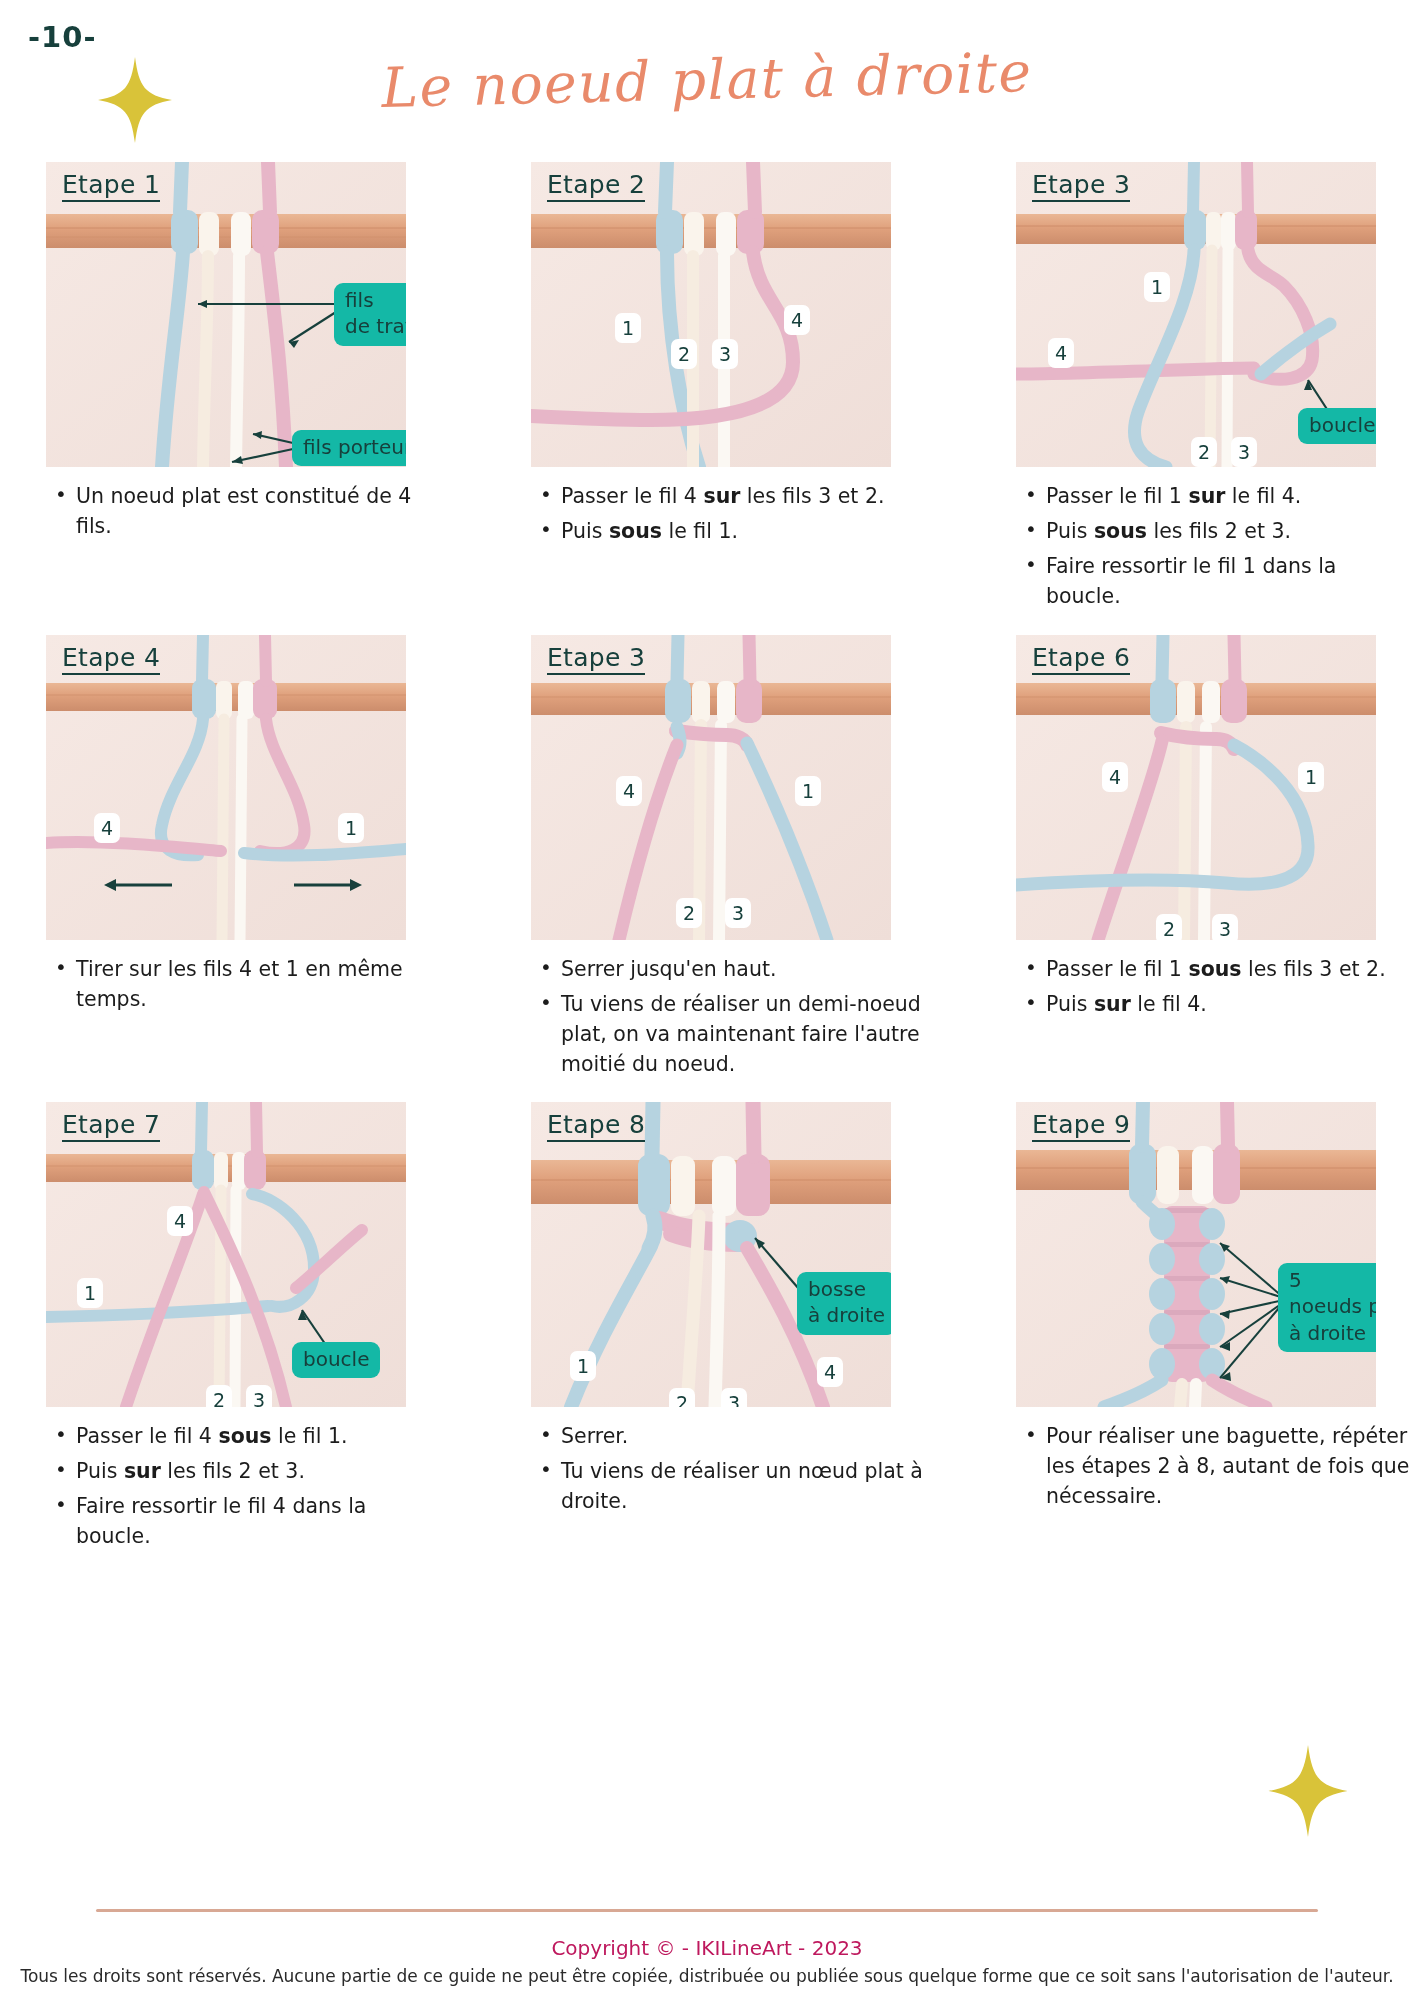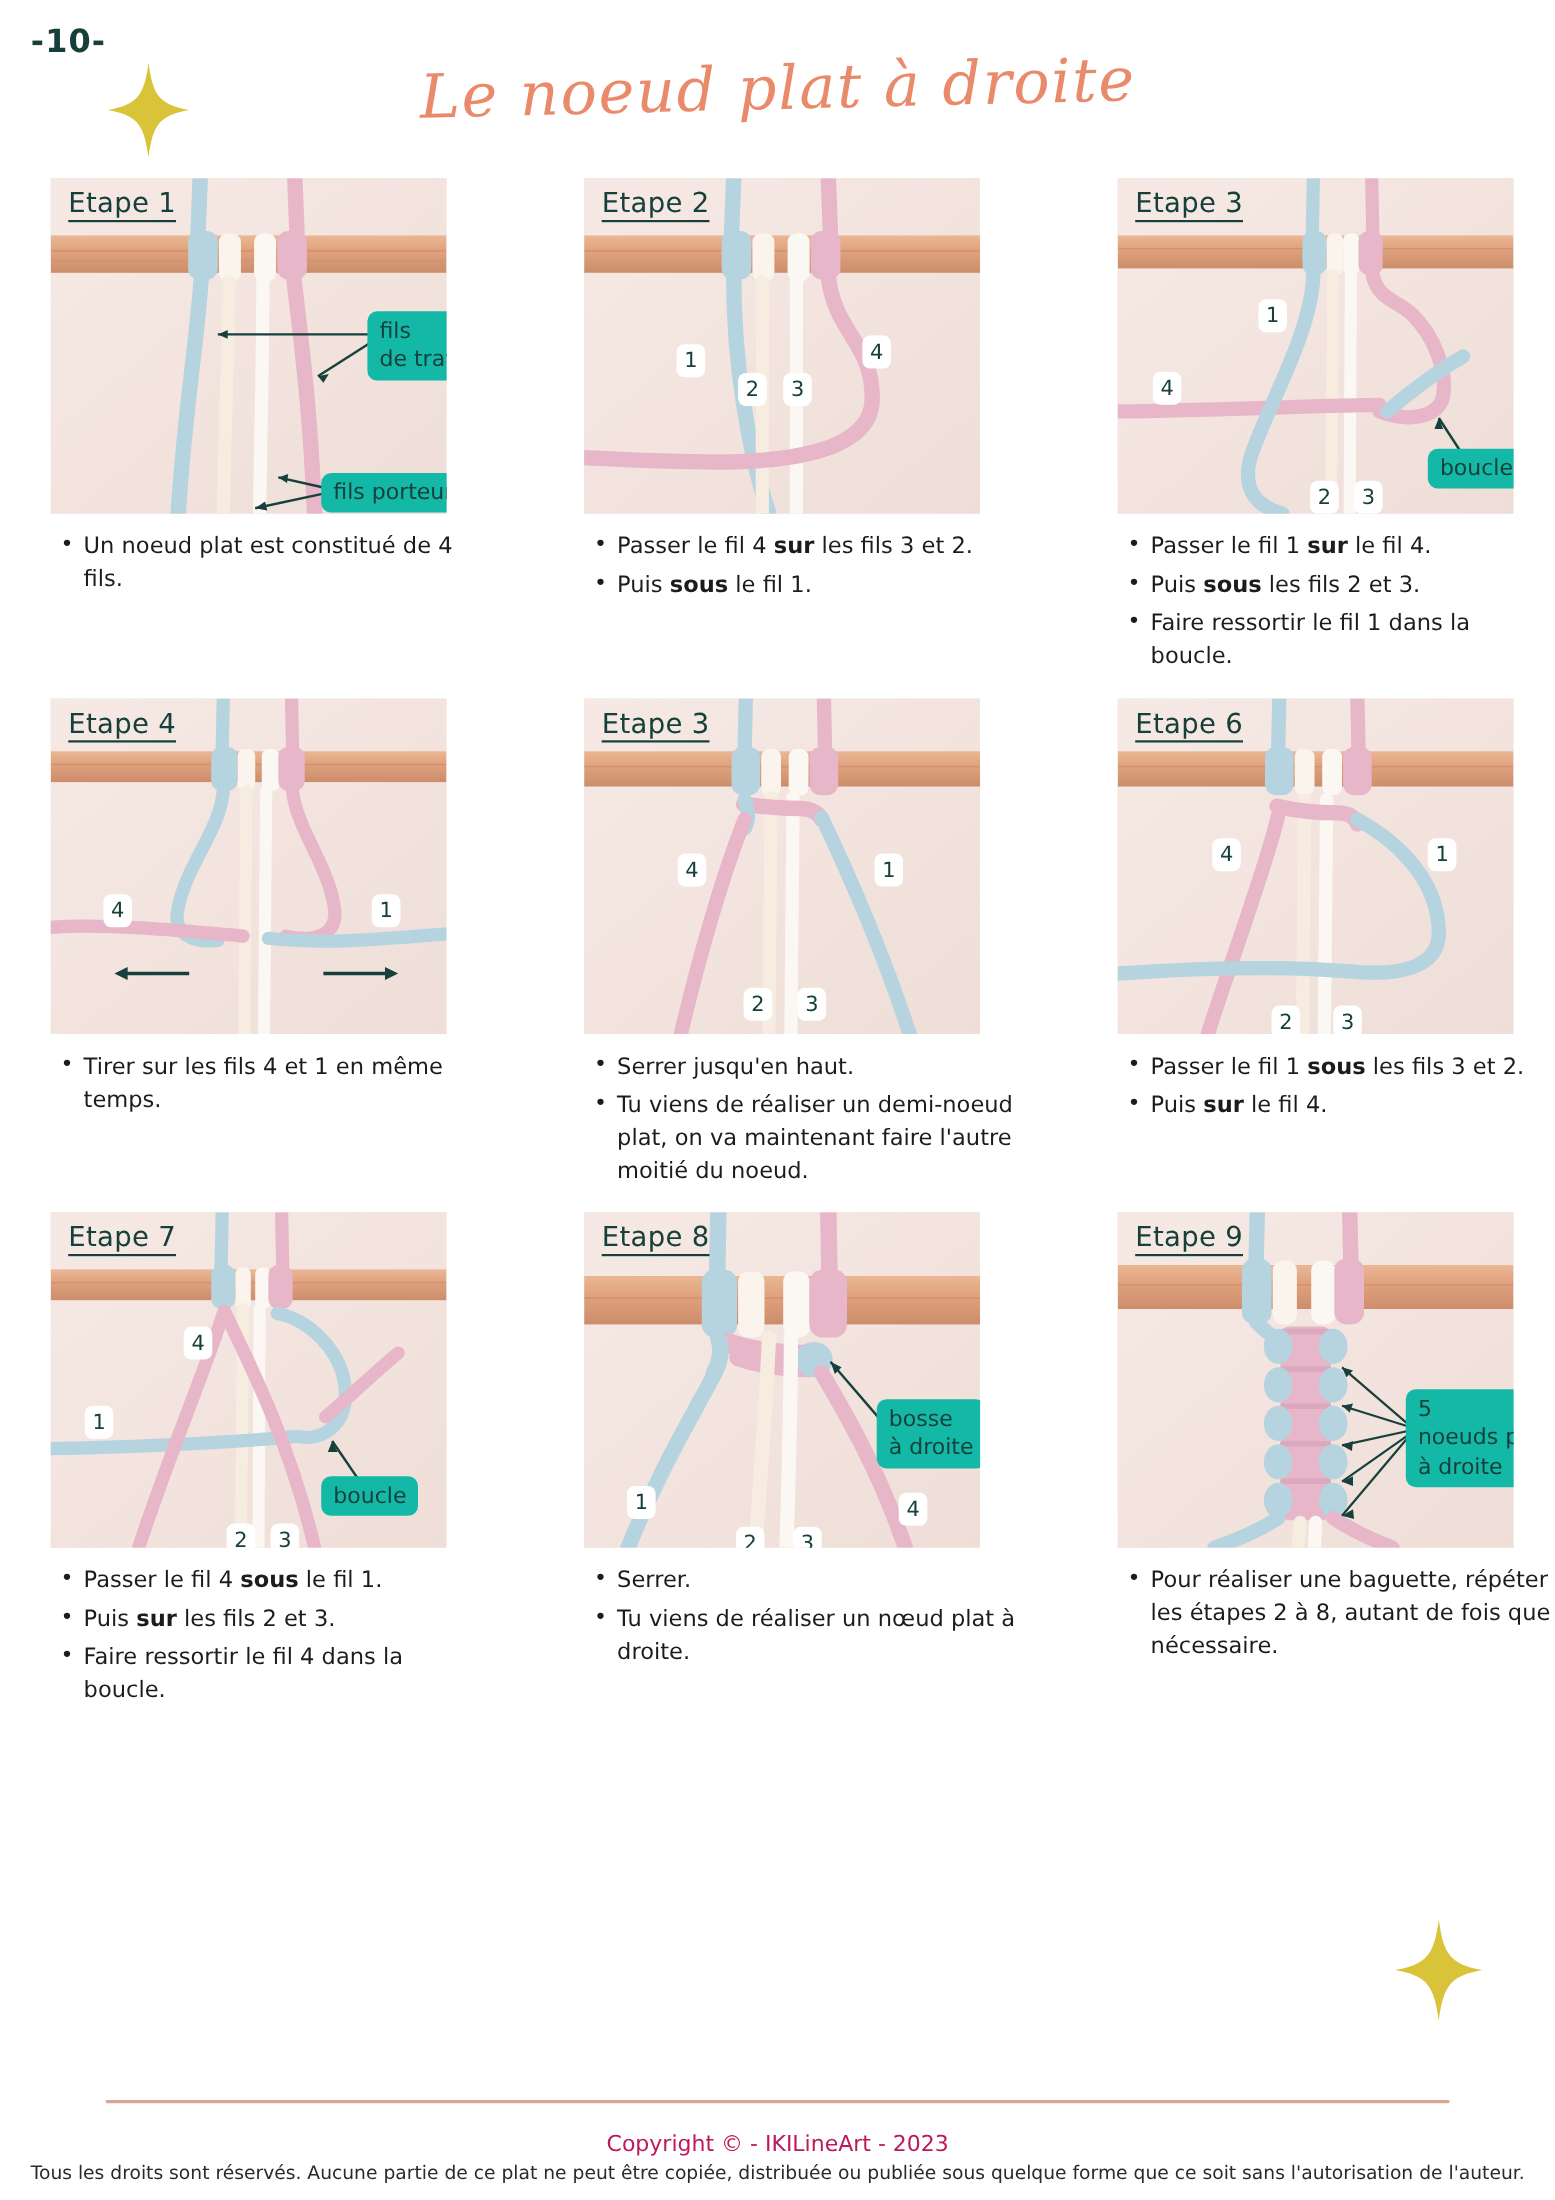--- a/index.html
+++ b/index.html
@@ -568,15 +568,15 @@
         <ul>
           <li><span>Pour réaliser une baguette, répéter les étapes 2 à 8, autant de fois que nécessaire.</span></li>
         </ul>
       </div>
     </div>
 
   </div>
 
   <div class="footer-rule"></div>
   <div class="footer-copy">Copyright © - IKILineArt - 2023</div>
-  <div class="footer-rights">Tous les droits sont réservés. Aucune partie de ce plat ne peut être copiée, distribuée ou publiée sous quelque forme que ce soit sans l'autorisation de l'auteur.</div>
+  <div class="footer-rights">Tous les droits sont réservés. Aucune partie de ce guide ne peut être copiée, distribuée ou publiée sous quelque forme que ce soit sans l'autorisation de l'auteur.</div>
 
 </div>
 
 </body></html>

